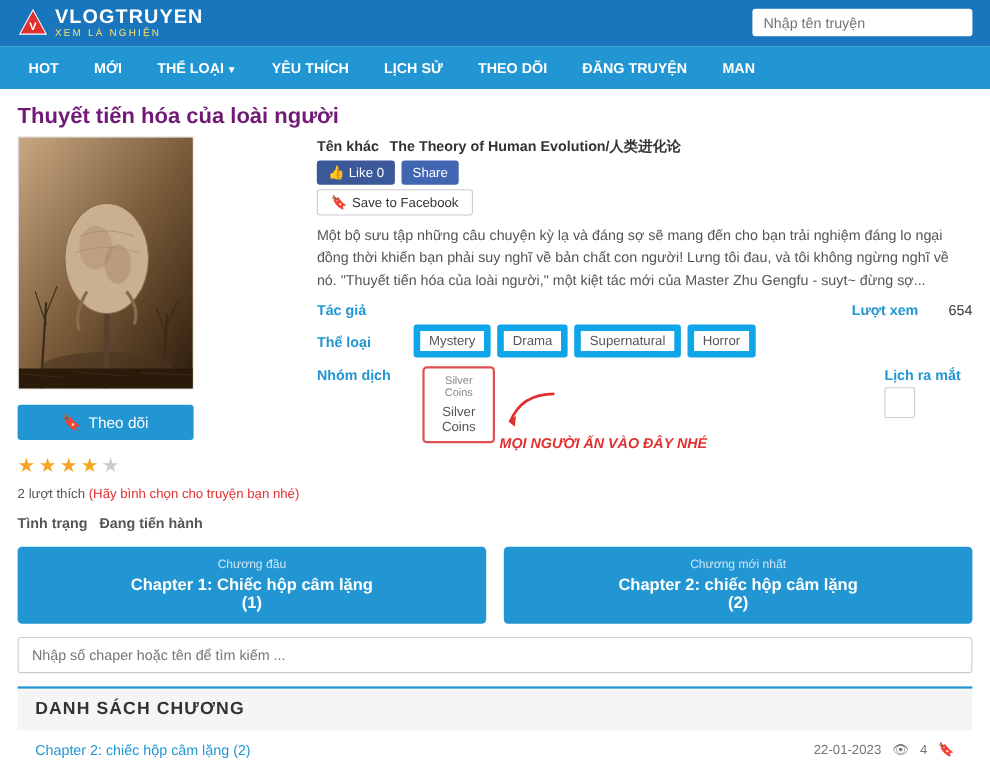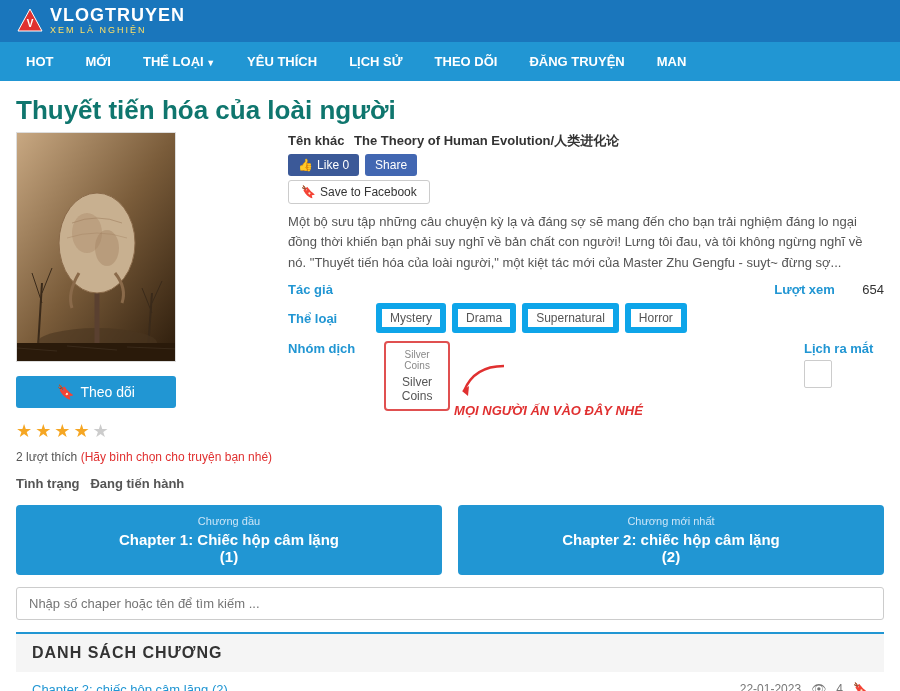--- a/index.html
+++ b/index.html
@@ -66,23 +66,23 @@
     }
     .nav-item.has-arrow::after { content: ' ▼'; font-size: 9px; }
 
     
     .main-content {
       background: #fff;
       padding: 14px 16px;
     }
 
     .manga-title {
-      font-size: 26px;
+      font-size: 20px;
       font-weight: bold;
-      color: #0f766e;
+      color: #701a75;
       margin-bottom: 6px;
     }
 
     .cover-img {
       width: 160px;
       min-width: 160px;
       height: 230px;
       background: linear-gradient(135deg, #c8a882 0%, #8b6f4e 40%, #5a4030 70%, #333 100%);
       position: relative;
       overflow: hidden;
@@ -312,20 +312,21 @@
   <div class="logo-area">
     <svg class="logo-icon" viewBox="0 0 28 28">
       <polygon points="14,2 26,24 2,24" fill="#e03030" stroke="#fff" stroke-width="1"></polygon>
       <text x="14" y="20" text-anchor="middle" fill="#fff" font-size="10" font-weight="bold">V</text>
     </svg>
     <div class="logo-text">
       <span class="logo-main">VLOGTRUYEN</span>
       <span class="logo-sub">XEM LÀ NGHIỆN</span>
     </div>
   </div>
+  <input class="search-input" type="text" placeholder="Nhập tên truyện" style="">
 </div>
 
 <nav class="nav-bar">
   <a class="nav-item">HOT</a>
   <a class="nav-item">MỚI</a>
   <a class="nav-item has-arrow">THỂ LOẠI</a>
   <a class="nav-item">YÊU THÍCH</a>
   <a class="nav-item">LỊCH SỬ</a>
   <a class="nav-item">THEO DÕI</a>
   <a class="nav-item">ĐĂNG TRUYỆN</a>

